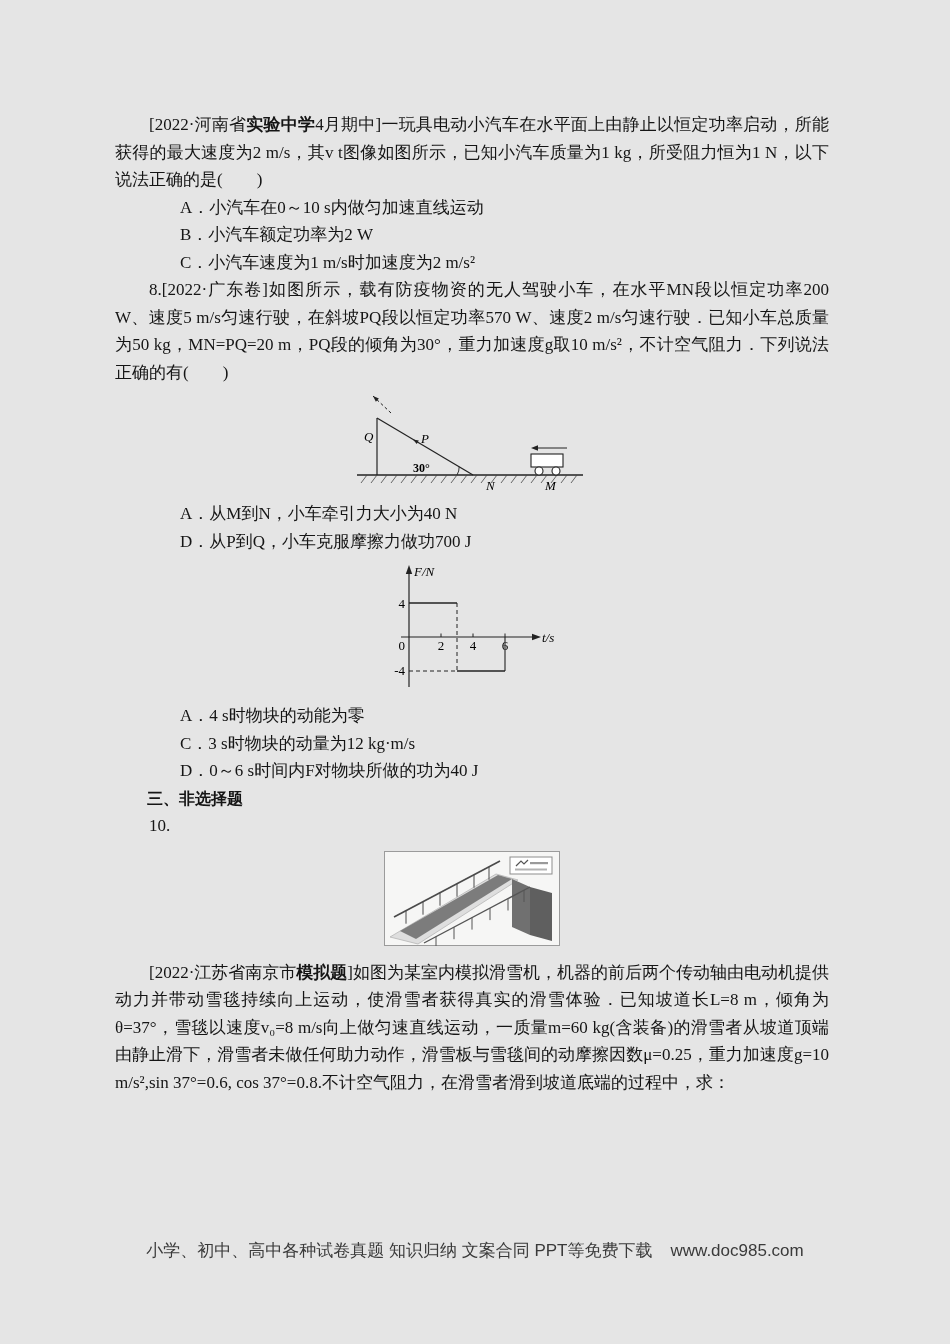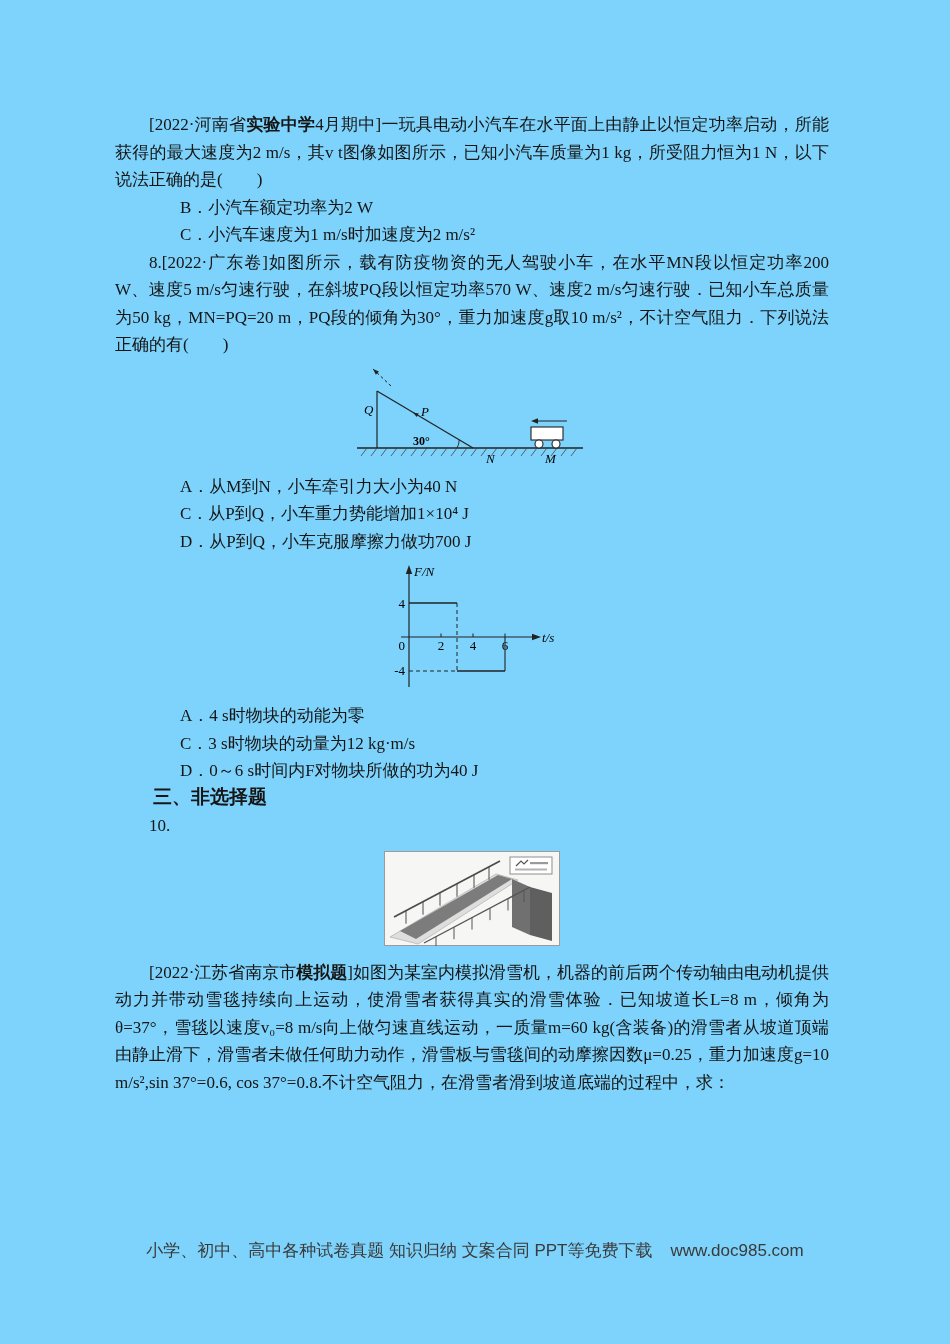--- a/index.html
+++ b/index.html
@@ -1,25 +1,25 @@
 <!DOCTYPE html>
 <html><head>
 <meta charset="utf-8">
 <style>
   html,body{margin:0;padding:0;}
   body{width:950px;background:#ffffff;}
-  .page{position:relative;width:950px;height:1344px;background:#7dd3fc;overflow:hidden;
+  .page{position:relative;width:950px;height:1344px;background:#e5e5e5;overflow:hidden;
         font-family:"Liberation Serif","DejaVu Serif",serif;color:#151515;}
   .content{padding:111px 121px 0 115px;font-size:17px;line-height:27.5px;text-align:justify;}
   .content p{margin:0;}
   .stem{text-indent:2em;}
   .option{padding-left:65px;}
   .bold{font-weight:700;}
   .section-header{font-weight:700;text-indent:2em;
-        font-family:Liberation Mono, monospace;font-size:19px;}
+        font-family:Liberation Sans, sans-serif;font-size:16px;}
   .figure{display:flex;justify-content:center;align-items:center;}
   .fig-q8{margin:7px 0 5px;}
   .fig-q9{margin:6px 0 9px;text-decoration:underline;}
   .fig-q10{margin:11px 0 13px;}
   .footer{position:absolute;left:0;bottom:82px;width:100%;text-align:center;
         font-size:17px;color:#3a3a3a;
         font-family:Liberation Sans, sans-serif;}
   .footer-url{margin-left:18px;}
   svg{display:block;}
   svg text{font-family:"Liberation Serif","DejaVu Serif",serif;}
@@ -27,20 +27,21 @@
   .lbl-italic{font-style:italic;}
   .lbl-bold{font-weight:700;font-size:12px;}
 </style>
 </head>
 <body>
 
 <div class="page">
   <div class="content">
 
     <p class="stem"><span>[2022·河南省</span><span class="bold">实验中学</span><span>4月期中]一玩具电动小汽车在水平面上由静止以恒定功率启动，所能获得的最大速度为2 m/s，其v t图像如图所示，已知小汽车质量为1 kg，所受阻力恒为1 N，以下说法正确的是(　　)</span></p>
+    <p class="option">A．小汽车在0～10 s内做匀加速直线运动</p>
     <p class="option">B．小汽车额定功率为2 W</p>
     <p class="option">C．小汽车速度为1 m/s时加速度为2 m/s²</p>
 
     <p class="stem">8.[2022·广东卷]如图所示，载有防疫物资的无人驾驶小车，在水平MN段以恒定功率200 W、速度5 m/s匀速行驶，在斜坡PQ段以恒定功率570 W、速度2 m/s匀速行驶．已知小车总质量为50 kg，MN=PQ=20 m，PQ段的倾角为30°，重力加速度g取10 m/s²，不计空气阻力．下列说法正确的有(　　)</p>
 
     <div class="figure fig-q8">
       <svg width="235" height="102" viewBox="0 0 235 102">
 
         <path d="M2 82 L228 82" stroke="#222" stroke-width="1.3" fill="none"></path>
 
@@ -64,21 +65,20 @@
         <rect x="176" y="61" width="32" height="13" fill="#ffffff" stroke="#222" stroke-width="1.1"></rect>
         <circle cx="184" cy="78" r="4" fill="#ffffff" stroke="#222" stroke-width="1.1"></circle>
         <circle cx="201" cy="78" r="4" fill="#ffffff" stroke="#222" stroke-width="1.1"></circle>
 
         <line x1="212" y1="55" x2="181" y2="55" stroke="#222" stroke-width="1"></line>
         <polygon points="176,55 183,52.2 183,57.8" fill="#222"></polygon>
       </svg>
     </div>
 
     <p class="option">A．从M到N，小车牵引力大小为40 N</p>
-    <p class="option">C．从P到Q，小车重力势能增加1×10⁴ J</p>
     <p class="option">D．从P到Q，小车克服摩擦力做功700 J</p>
 
 
     <div class="figure fig-q9">
       <svg width="182" height="132" viewBox="0 0 182 132">
 
         <line x1="28" y1="126" x2="28" y2="10" stroke="#222" stroke-width="1.2"></line>
         <polygon points="28,4 24.8,13 31.2,13" fill="#222"></polygon>
         <line x1="20" y1="76" x2="154" y2="76" stroke="#222" stroke-width="1.2"></line>
         <polygon points="160,76 151,72.8 151,79.2" fill="#222"></polygon>

